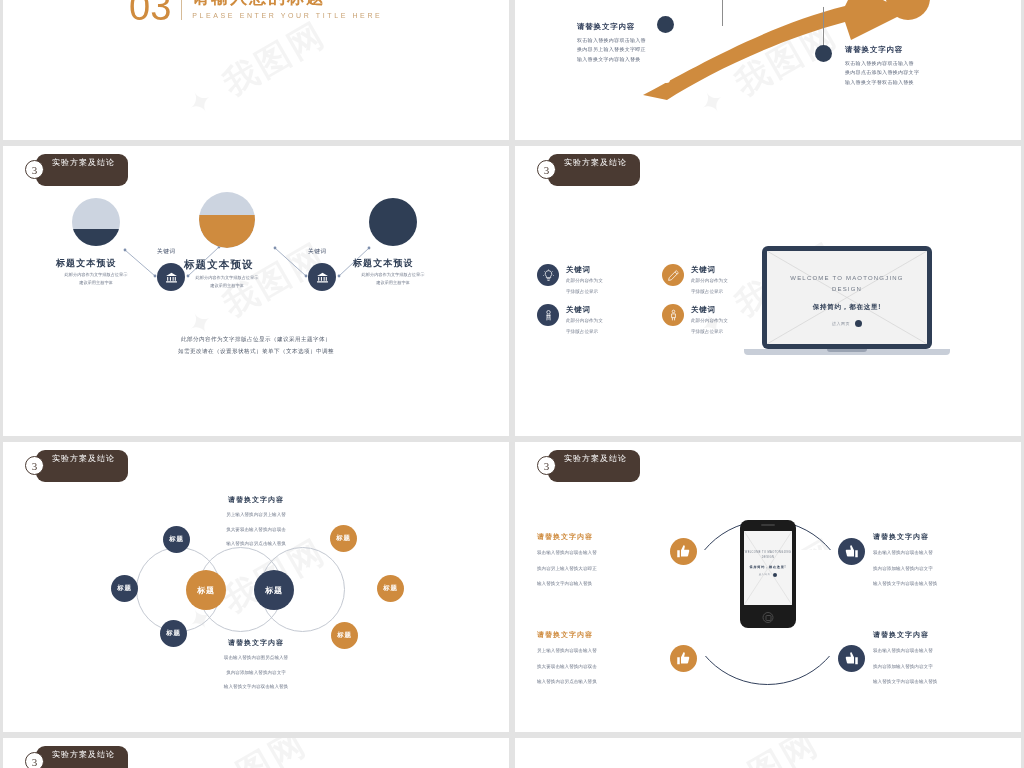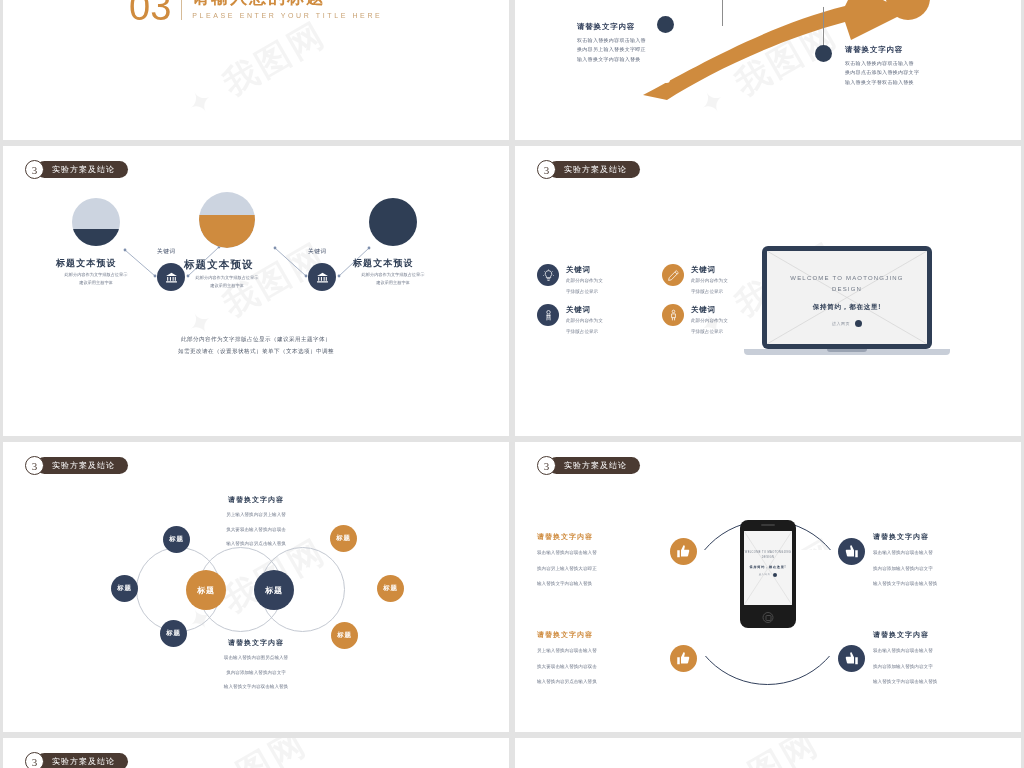--- a/index.html
+++ b/index.html
@@ -53,21 +53,21 @@
     border: 1.3px solid #4a3a32;
     color: #4a3a32;
     font-size: 11px;
     display: flex; align-items: center; justify-content: center;
     background: #fff;
     position: relative; z-index: 2;
     font-family: "Liberation Serif", serif;
   }
   .sec-pill {
     margin-left: -8px;
-    height: 17px;
+    height: 32px;
     background: #4a3a32;
     color: #fff;
     font-size: 8px;
     line-height: 17px;
     padding: 0 13px 0 16px;
     border-radius: 9px;
     letter-spacing: 1px;
     white-space: nowrap;
   }
 

